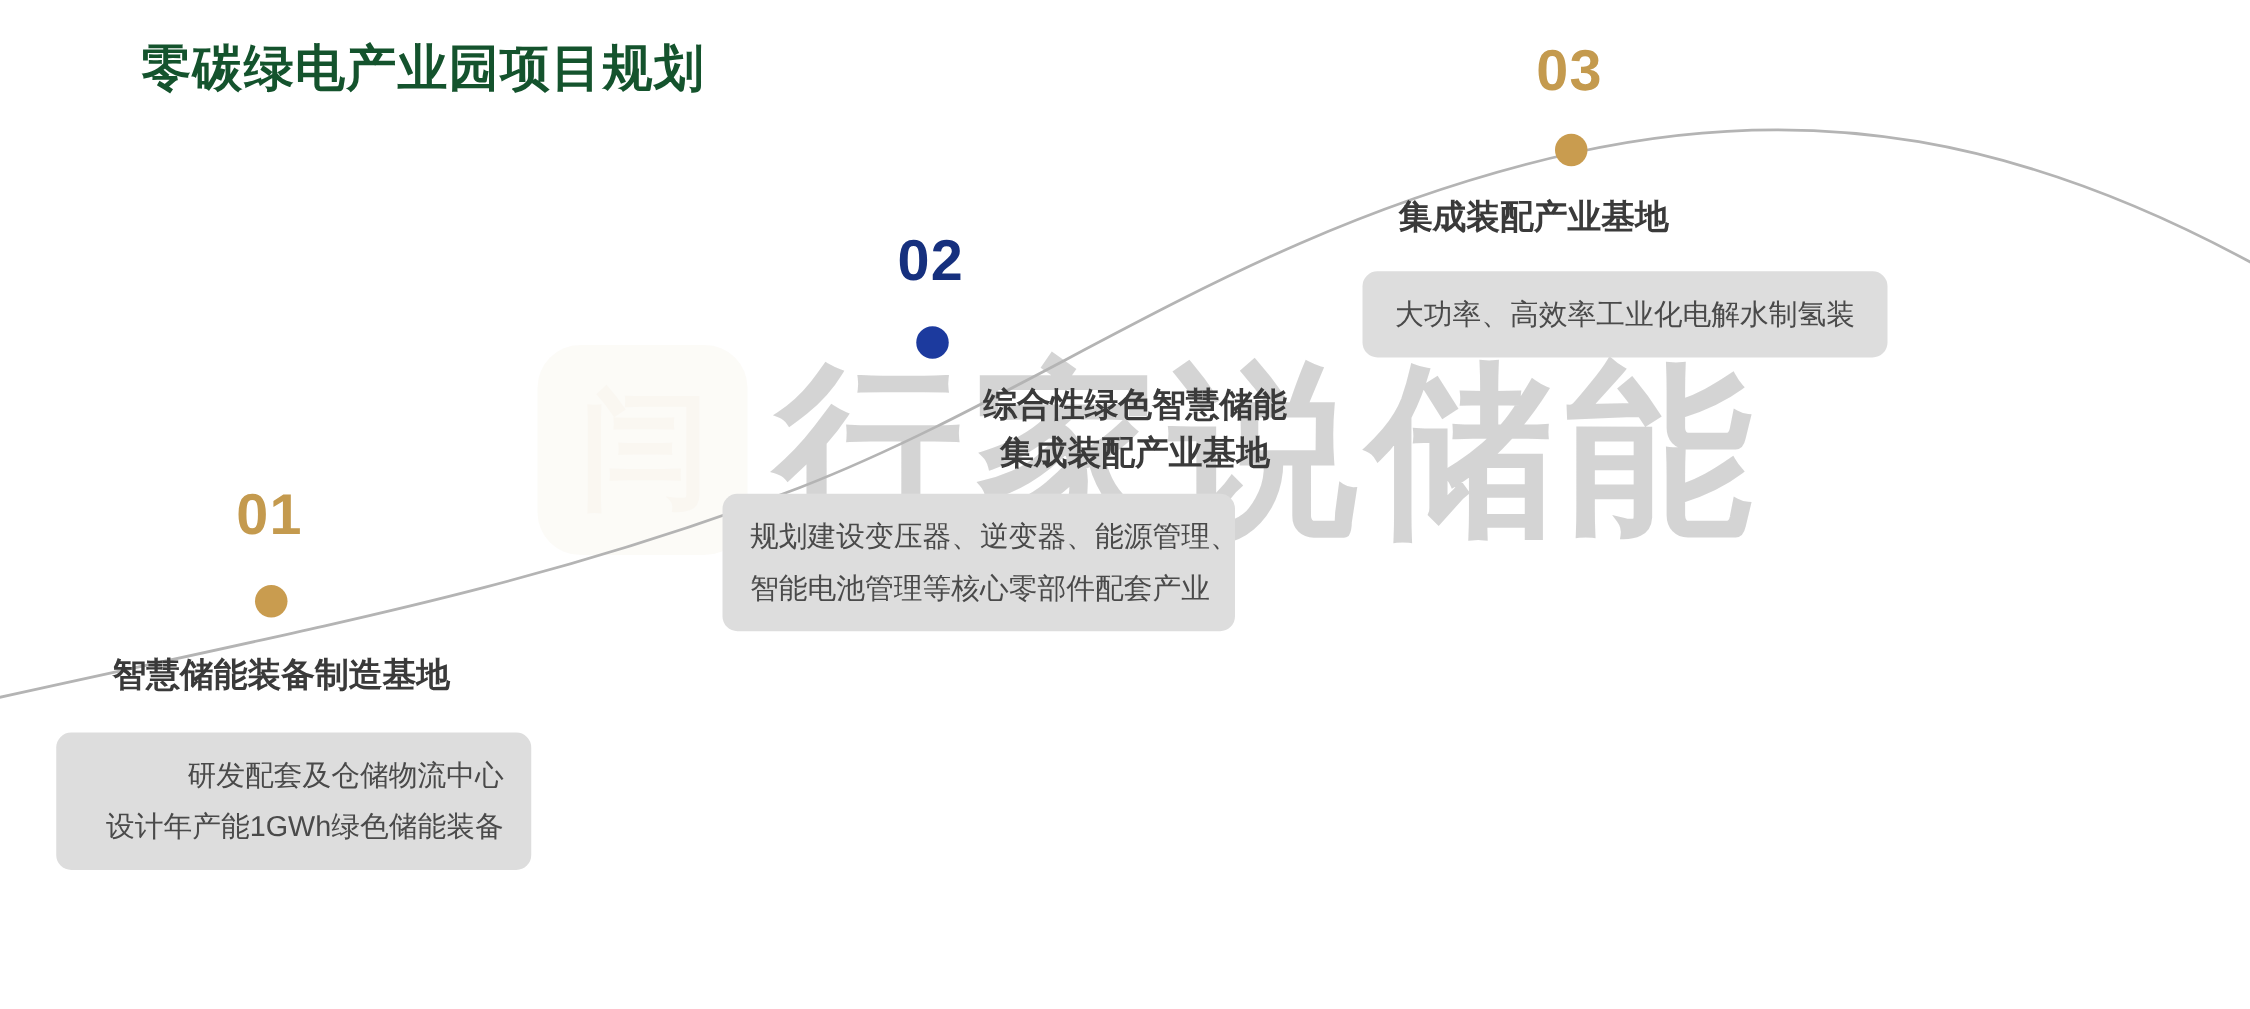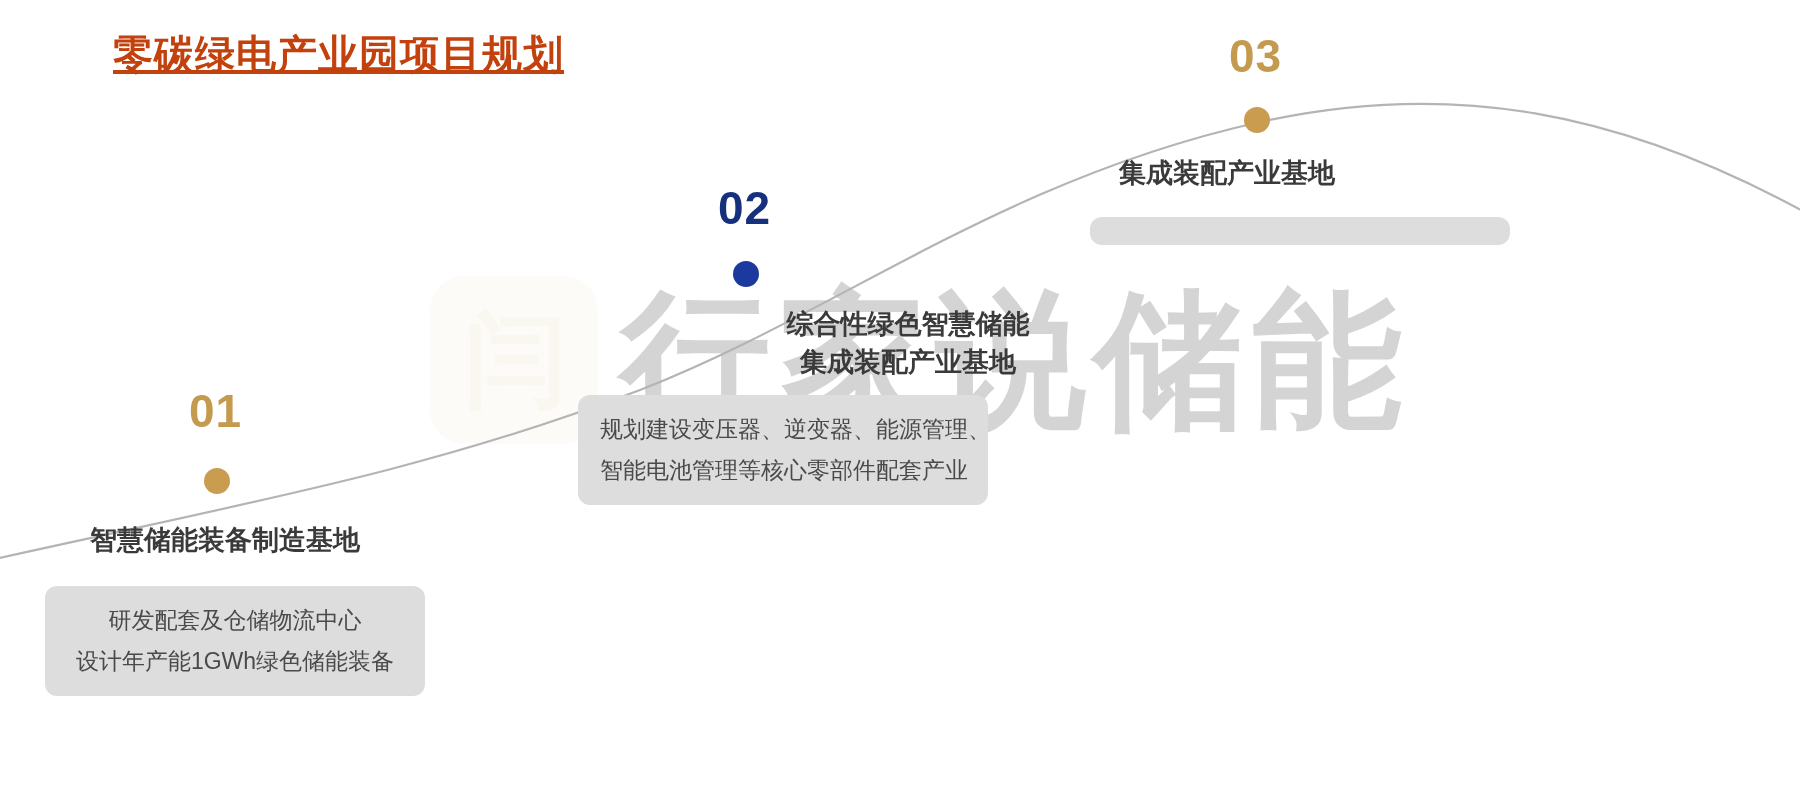--- a/index.html
+++ b/index.html
@@ -68,24 +68,23 @@
     height: 807px;
     pointer-events: none;
   }
   
   .page-title {
     position: absolute;
     left: 113px;
     top: 27px;
     font-size: 40px;
     font-weight: 700;
-    color: #c2410c;
+    color: #14532d;
     letter-spacing: 1px;
     white-space: nowrap;
-    text-decoration: underline;
   }
   
   .node {
     position: absolute;
   }
   .node-number {
     position: absolute;
     font-size: 46px;
     font-weight: 700;
     letter-spacing: 1px;
@@ -119,21 +118,21 @@
     box-sizing: border-box;
     white-space: nowrap;
   }
   .desc-line { display: block; }
 
   
   #node-1 { left: 0; top: 0; }
   #node-1 .node-number { left: 189px; top: 388px; color: #c49a4e; }
   #node-1 .node-dot    { left: 204px; top: 468px; background: #c99c4f; }
   #node-1 .node-title  { left: 90px;  top: 521px; }
-  #node-1 .desc-box    { left: 45px;  top: 586px; width: 380px; }
+  #node-1 .desc-box    { left: 45px;  top: 586px; width: 380px; text-align: right; }
 
   
   #node-2 { left: 0; top: 0; }
   #node-2 .node-number { left: 718px; top: 185px; color: #16307e; }
   #node-2 .node-dot    { left: 733px; top: 261px; background: #1c3a9e; }
   #node-2 .node-title  { left: 764px; top: 305px; width: 288px; }
   #node-2 .desc-box    { left: 578px; top: 395px; width: 410px; }
 
   
   #node-3 { left: 0; top: 0; }
@@ -181,16 +180,17 @@
       <span class="desc-line">规划建设变压器、逆变器、能源管理、</span>
       <span class="desc-line">智能电池管理等核心零部件配套产业</span>
     </div>
   </div>
 
   <div class="node" id="node-3">
     <div class="node-number">03</div>
     <div class="node-dot"></div>
     <div class="node-title">集成装配产业基地</div>
     <div class="desc-box">
+      <span class="desc-line">大功率、高效率工业化电解水制氢装</span>
     </div>
   </div>
 
 </div>
 
 </body></html>

